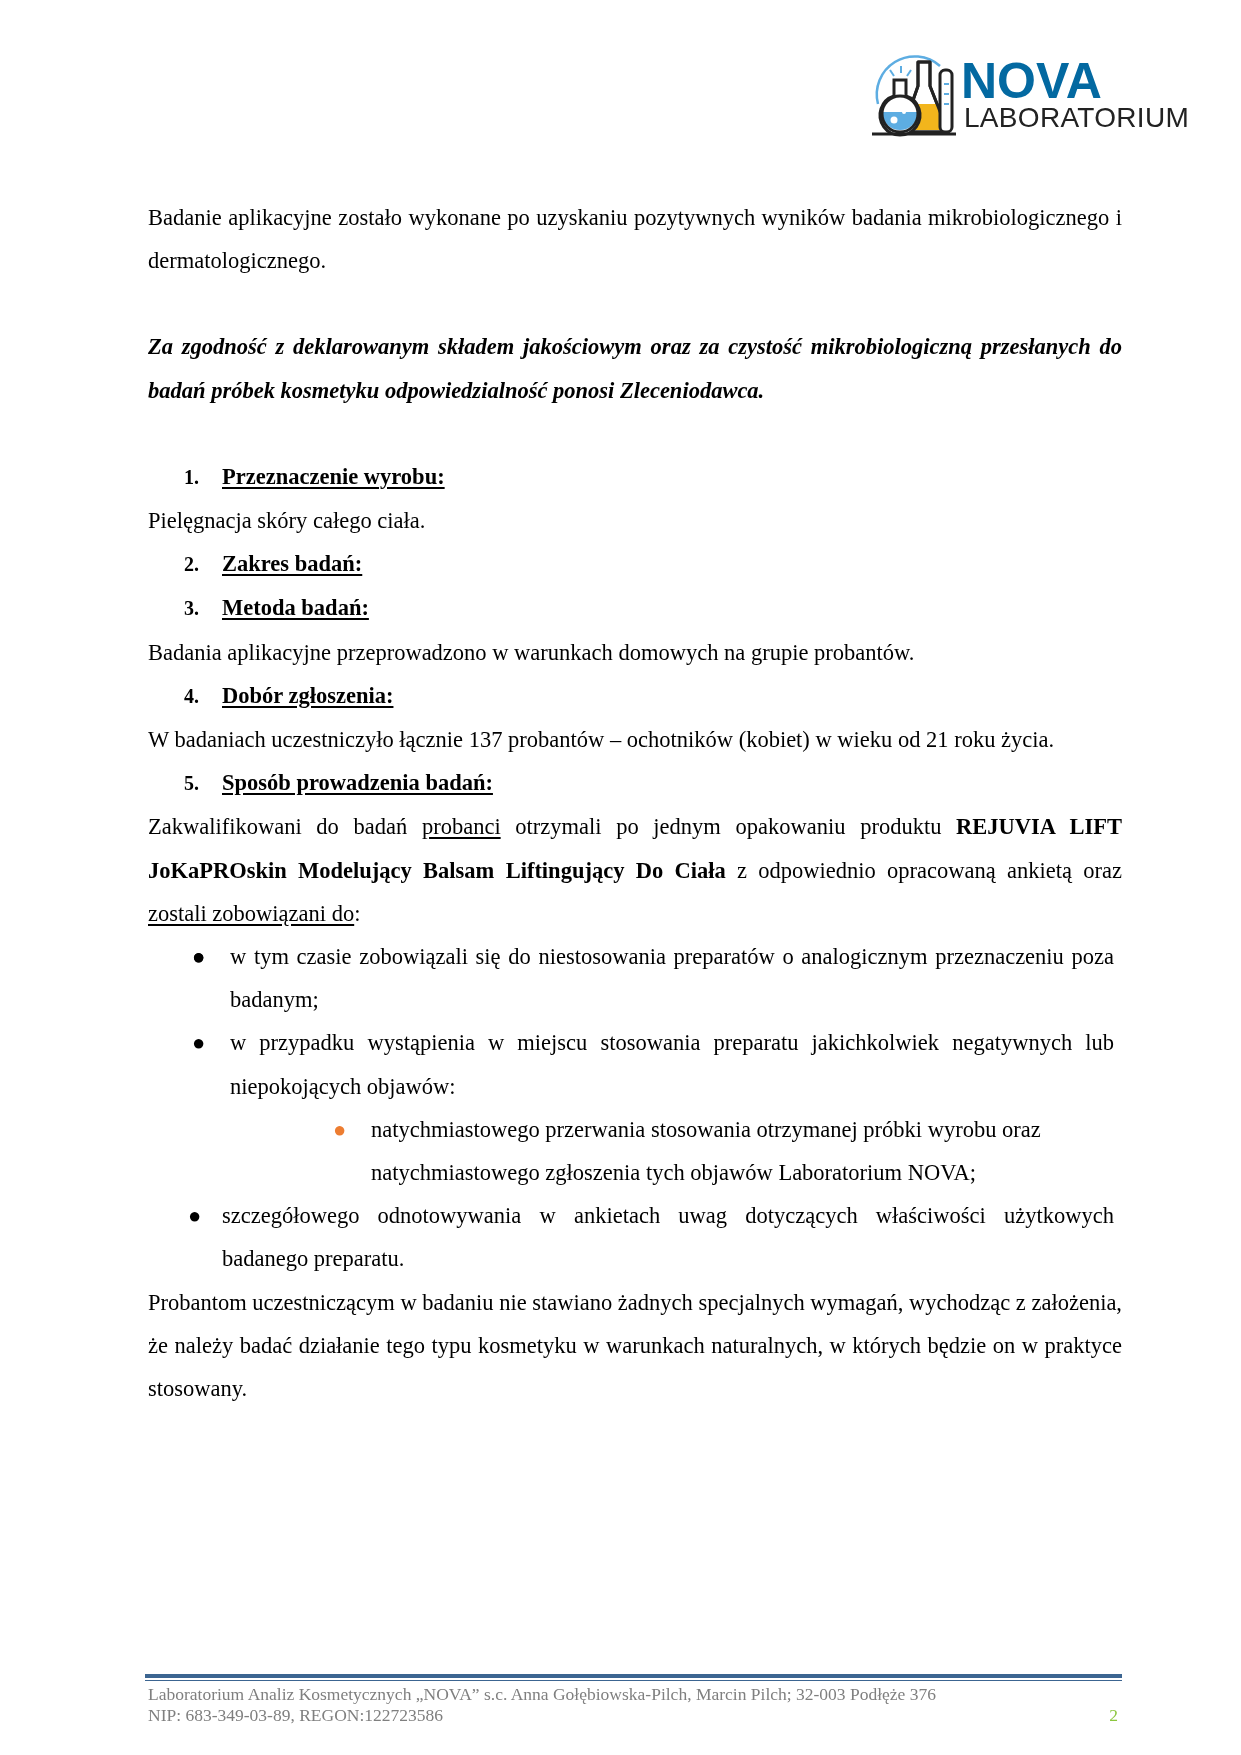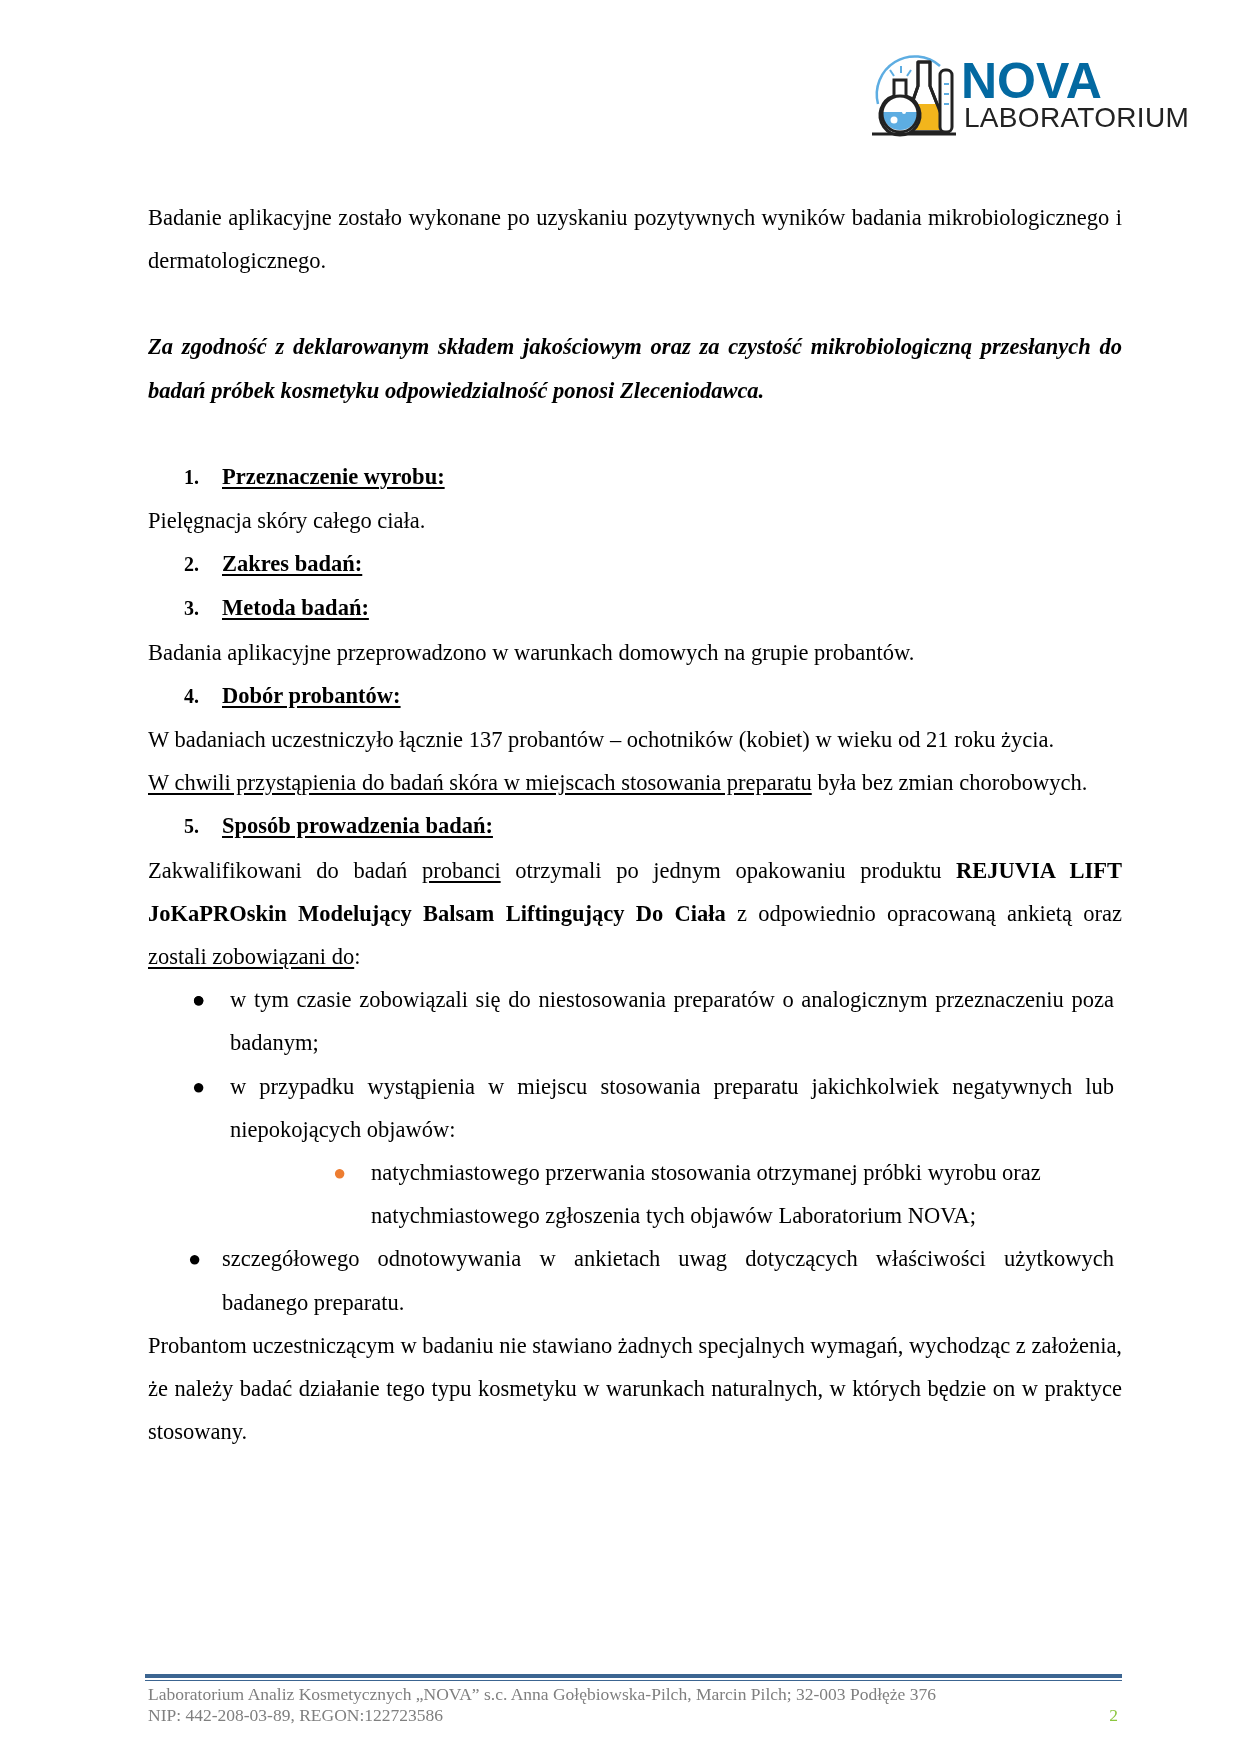--- a/index.html
+++ b/index.html
@@ -83,24 +83,23 @@
   <p class="head">
     <span class="num">2.</span><span class="ttl">Zakres badań:</span>
   </p>
 
   <p class="head">
     <span class="num">3.</span><span class="ttl">Metoda badań:</span>
   </p>
   <p class="p">Badania aplikacyjne przeprowadzono w warunkach domowych na grupie probantów.</p>
 
   <p class="head">
-    <span class="num">4.</span><span class="ttl">Dobór probantów:</span>
+    <span class="num">4.</span><span class="ttl">Dobór zgłoszenia:</span>
   </p>
   <p class="p">W badaniach uczestniczyło łącznie 137 probantów – ochotników (kobiet) w wieku od 21 roku życia.</p>
-  <p class="p"><span class="u">W chwili przystąpienia do badań skóra w miejscach stosowania preparatu</span><span> była bez zmian chorobowych.</span></p>
 
   <p class="head">
     <span class="num">5.</span><span class="ttl">Sposób prowadzenia badań:</span>
   </p>
   <p class="p"><span>Zakwalifikowani do badań </span><span class="u">probanci</span><span> otrzymali po jednym opakowaniu produktu </span><span class="b">REJUVIA LIFT JoKaPROskin Modelujący Balsam Liftingujący Do Ciała</span><span> z odpowiednio opracowaną ankietą oraz </span><span class="u">zostali zobowiązani do</span><span>:</span></p>
 
   <ul class="bul">
     <li><span class="dot">●</span></li>
     <li><span class="dot">●</span><span>w tym czasie zobowiązali się do niestosowania preparatów o analogicznym przeznaczeniu poza badanym;</span></li>
     <li><span class="dot">●</span><span>w przypadku wystąpienia w miejscu stosowania preparatu jakichkolwiek negatywnych lub niepokojących objawów:</span></li>
@@ -113,15 +112,15 @@
   </ul>
   <p class="p">Probantom uczestniczącym w badaniu nie stawiano żadnych specjalnych wymagań, wychodząc z założenia, że należy badać działanie tego typu kosmetyku w warunkach naturalnych, w których będzie on w praktyce stosowany.</p>
 </div>
 
 <div class="footer-rule">
   <div class="r1"></div>
   <div class="r2"></div>
 </div>
 <div class="footer">
   <div>Laboratorium Analiz Kosmetycznych „NOVA” s.c. Anna Gołębiowska-Pilch, Marcin Pilch; 32-003 Podłęże 376</div>
-  <div>NIP: 442-208-03-89, REGON:122723586</div>
+  <div>NIP: 683-349-03-89, REGON:122723586</div>
   <div class="pg">2</div>
 </div>
 
 </body></html>

